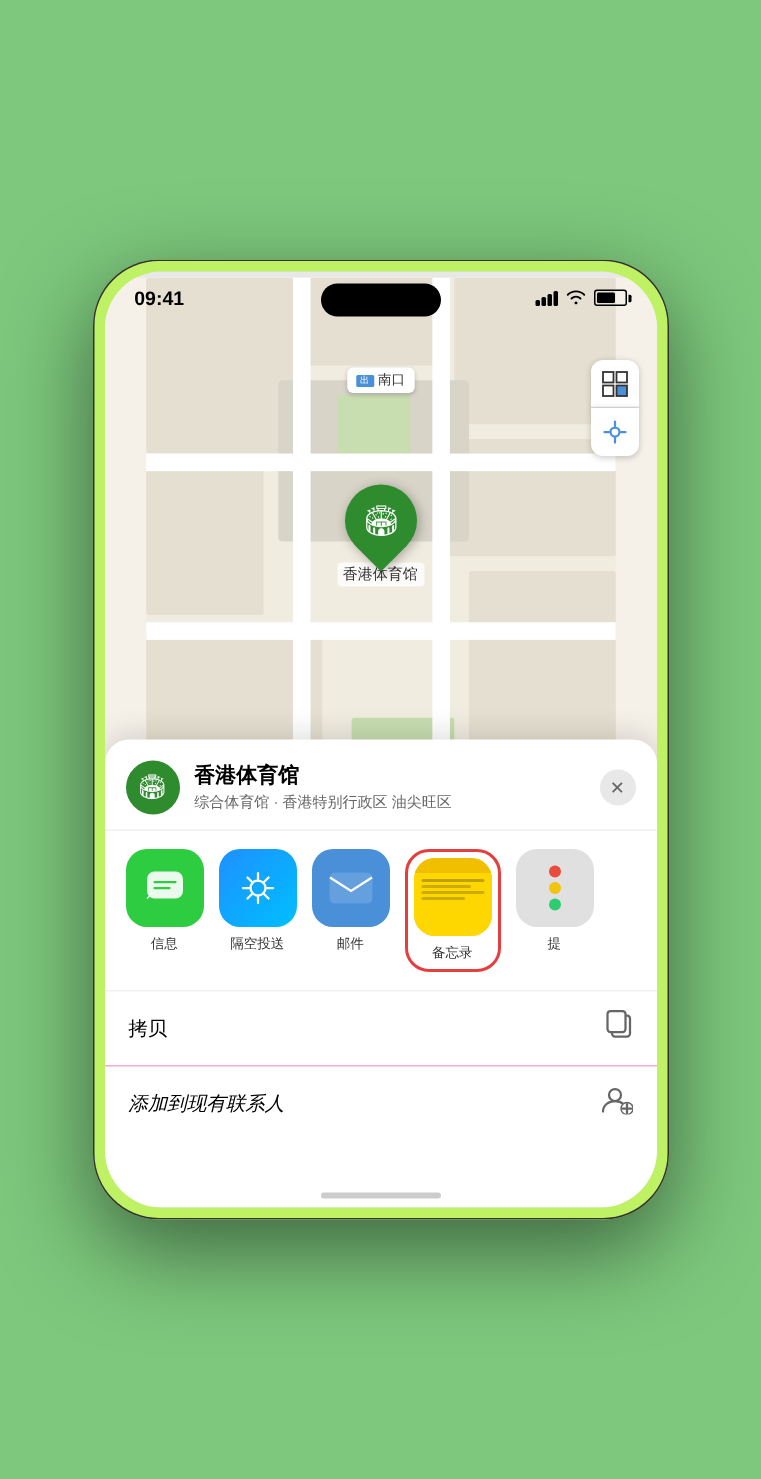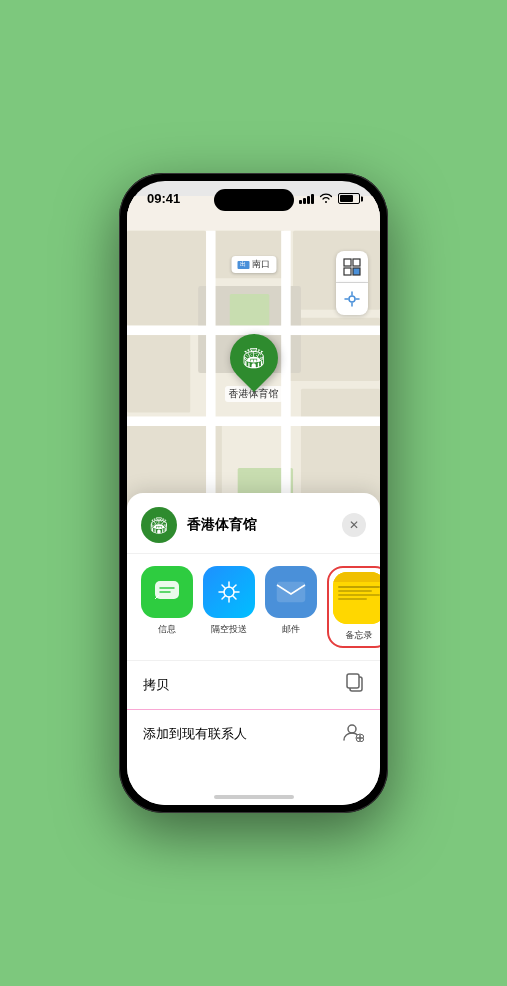--- a/index.html
+++ b/index.html
@@ -7,23 +7,23 @@
     body {
       background: #7dc87d;
       display: flex;
       justify-content: center;
       align-items: center;
       min-height: 100vh;
       font-family: -apple-system, 'PingFang SC', 'Helvetica Neue', sans-serif;
     }
 
     .phone-frame {
-      width: 269px;
+      width: 384px;
       height: 640px;
-      background: #000000;
+      background: #bef264;
       border-radius: 44px;
       padding: 8px;
       position: relative;
       box-shadow: 0 20px 60px rgba(0,0,0,0.5), inset 0 0 0 1px #333;
     }
 
     .phone-screen {
       width: 100%;
       height: 100%;
       background: #e8e8e8;
@@ -114,21 +114,21 @@
       width: 80px;
       height: 22px;
       background: #000;
       border-radius: 12px;
       z-index: 20;
     }
 
     
     .map-area {
       position: absolute;
-      top: 15px;
+      top: 4px;
       left: 0;
       right: 0;
       height: 58%;
       background: #f0ede8;
       overflow: hidden;
     }
 
     
     .map-bg {
       width: 100%;
@@ -372,20 +372,21 @@
       display: flex;
       align-items: center;
       justify-content: space-between;
       padding: 12px 16px;
       border-bottom: 1px solid #f9a8d4;
       cursor: pointer;
     }
 
     .action-item:last-child {
       border-bottom: none;
+      font-style: italic;
     }
 
     .action-text {
       font-size: 13px;
       color: #000;
     }
 
     .action-icon {
       font-size: 16px;
       color: #666;
@@ -496,20 +497,21 @@
         </div>
       </div>
     </div>
 
     <div class="bottom-sheet">
 
       <div class="venue-header">
         <div class="venue-icon">🏟</div>
         <div class="venue-info">
           <div class="venue-name">香港体育馆</div>
+          <div class="venue-desc">综合体育馆 · 香港特别行政区 油尖旺区</div>
         </div>
         <div class="close-btn">✕</div>
       </div>
 
       <div class="share-row">
 
         <div class="share-item">
           <div class="share-icon message">
             <svg width="28" height="26" viewBox="0 0 28 26" fill="none">
               <rect x="2" y="2" width="24" height="18" rx="5" fill="white" opacity="0.9"></rect>

